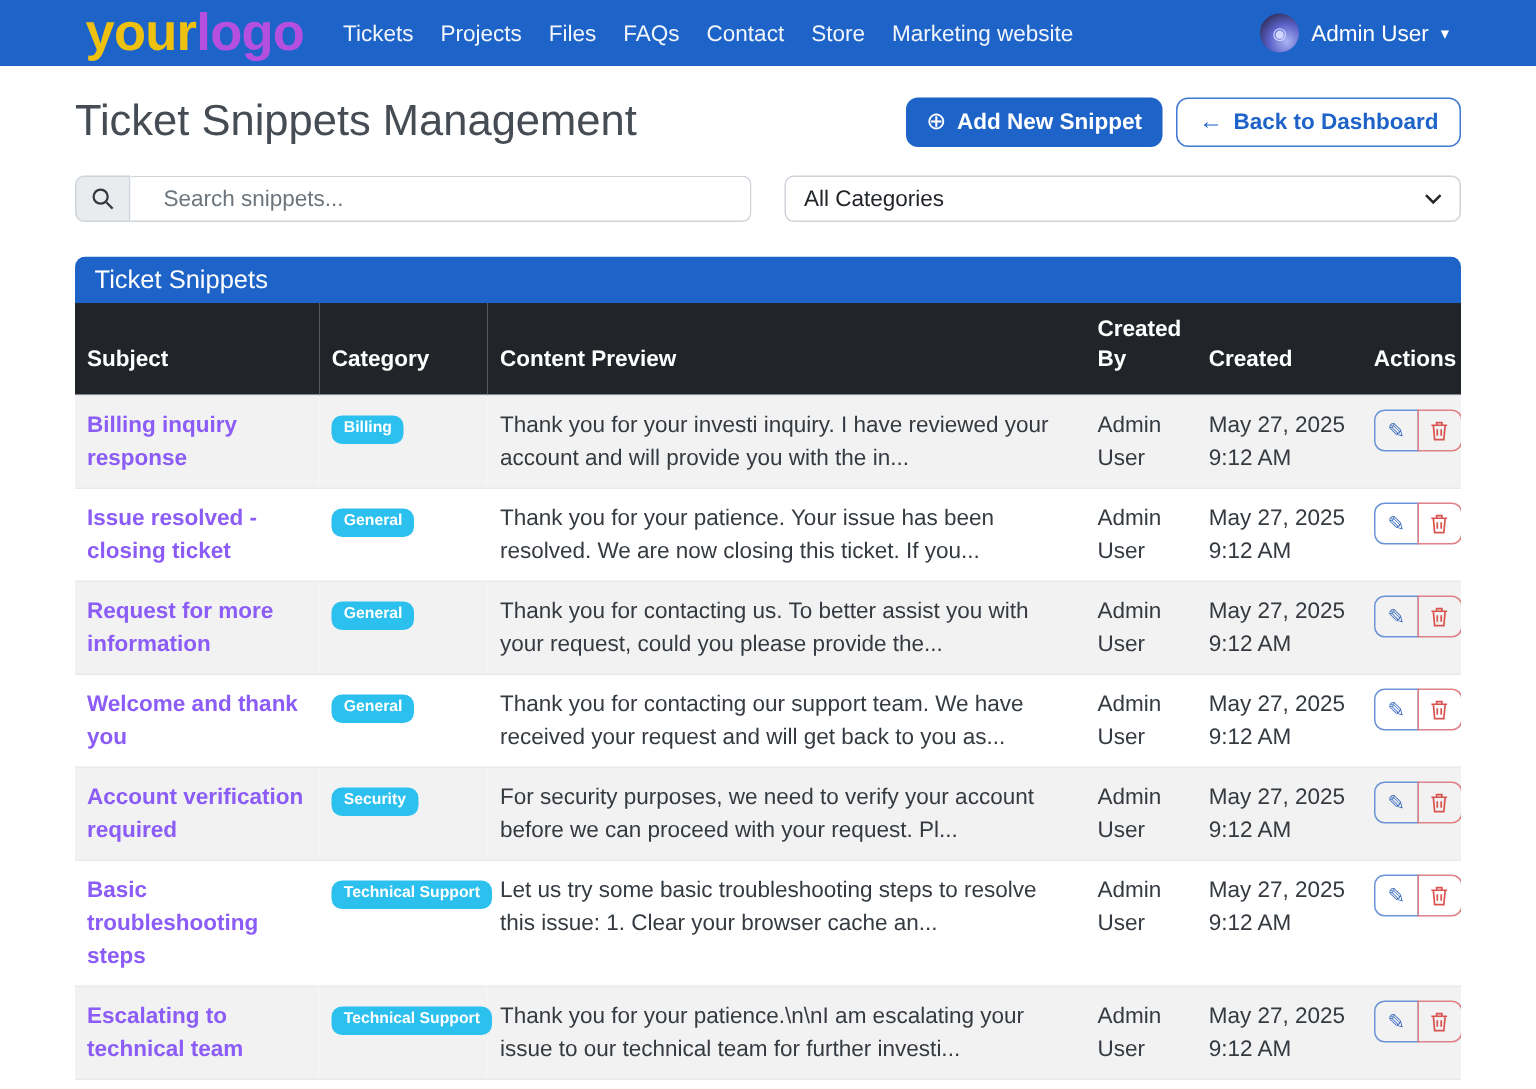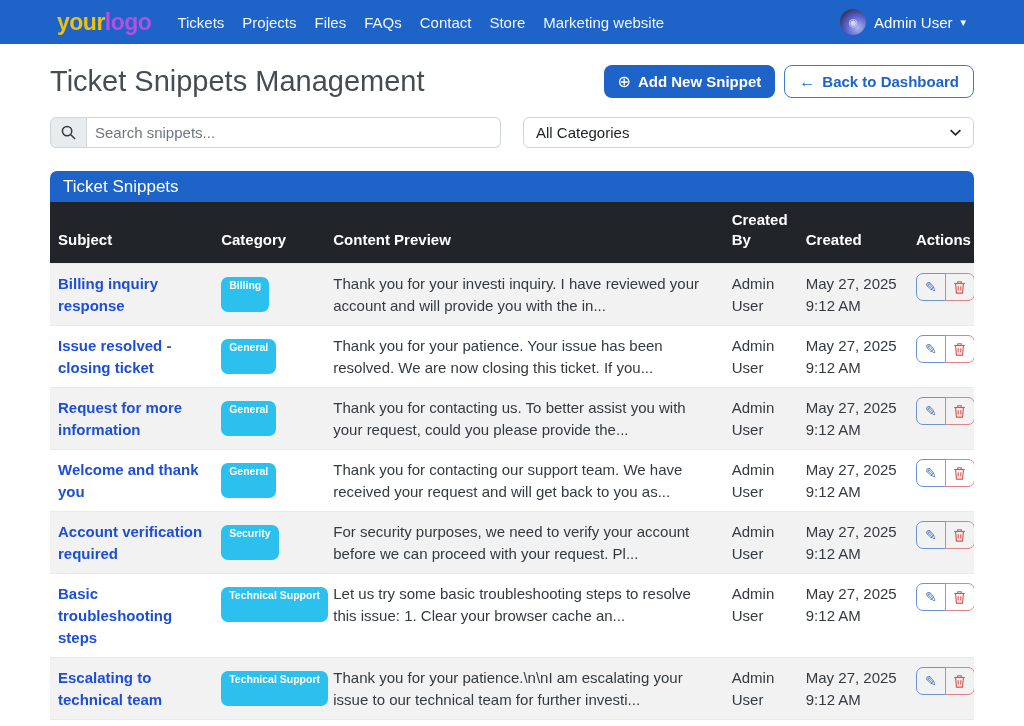--- a/index.html
+++ b/index.html
@@ -3,21 +3,21 @@
 <meta charset="utf-8">
 <style>
   * { margin:0; padding:0; box-sizing:border-box; }
   html,body { width:1024px; height:726px; overflow:hidden; background:#fff;
               font-family:"Liberation Sans", sans-serif; }
 
   
   .navbar { height:44px; background:#1d63c8; display:flex; align-items:center;
             justify-content:space-between; padding:0 30px 0 57px; }
   .nav-left { display:flex; align-items:center; }
-  .logo { font-size:23px; font-weight:700; letter-spacing:-0.5px; margin-right:26px; cursor:pointer; }
+  .logo { font-size:35px; font-weight:700; letter-spacing:-0.5px; margin-right:26px; cursor:pointer; }
   .logo .p1 { color:#eec111; }
   .logo .p2 { color:#b54fe0; }
   .nav-links { display:flex; gap:18px; }
   .nav-links a { color:#f2f6fc; text-decoration:none; font-size:15px; cursor:pointer; }
   .nav-right { display:flex; align-items:center; gap:8px; cursor:pointer; padding-right:28px; }
   .avatar { width:26px; height:26px; border-radius:50%;
             background:radial-gradient(circle at 68% 72%, #aab4f2 0%, #5a61c8 45%, #2c2b50 85%);
             display:flex; align-items:center; justify-content:center; color:#cfd6ff; font-size:11px; }
   .user-name { color:#fff; font-size:15px; font-weight:500; }
   .caret { color:#fff; font-size:11px; }
@@ -33,44 +33,44 @@
   .btn-primary { background:#1d63c8; color:#fff; }
   .btn-outline { background:#fff; color:#1d63c8; border:1px solid #3f79cf; }
   .btn .glyph { font-size:16px; font-weight:400; line-height:1; }
 
   
   .filter-row { margin-top:19px; display:flex; justify-content:space-between; }
   .search-group { display:flex; width:451px; height:31px; }
   .search-addon { width:37px; background:#e9ecef; border:1px solid #ced4da;
                   border-radius:6px 0 0 6px; display:flex; align-items:center; justify-content:center; }
   .search-input { flex:1; border:1px solid #ced4da; border-left:none; border-radius:0 6px 6px 0;
-                  font-size:15px; padding:0 8px; color:#3b82f6; outline:none;
+                  font-size:15px; padding:0 22px; color:#3b82f6; outline:none;
                   font-family:"Liberation Sans", sans-serif; }
   .search-input::placeholder { color:#6c757d; }
   .select-wrap { position:relative; width:451px; height:31px;margin-left:12px; }
   .select-wrap select { width:100%; height:100%; appearance:none; -webkit-appearance:none;
                         border:1px solid #ced4da; border-radius:6px; background:#fff;
                         font-size:15px; padding:0 12px; color:#212529; outline:none; cursor:pointer;
                         font-family:"Liberation Sans", sans-serif; }
   .select-wrap .chev { position:absolute; right:12px; top:9px; pointer-events:none; }
 
   
   .card { margin-top:23px; border-radius:7px 7px 0 0; overflow:hidden; }
   .card-header { background:#1d63c8; color:#fff; font-size:17px; padding:6px 13px; height:31px;
                  display:flex; align-items:center; }
   table { width:100%; border-collapse:collapse; table-layout:fixed; }
   thead th { background:#212529; color:#fff; font-size:15px; font-weight:700; text-align:left;
              vertical-align:bottom; padding:8px 8px 13px 8px; line-height:20px; }
   tbody td { font-size:15px; line-height:22px; vertical-align:top; padding:9px 8px 8px 8px;
              color:#343a40; }
   tbody tr { border-top:1px solid #e7eaed; }
   tbody tr:nth-child(odd) { background:#f2f2f2; }
-  td.subject { font-weight:700; color:#1d4ed8; }
+  td.subject { font-weight:700; color:#8b5cf6; }
   .badge { display:inline-block; background:#2cc0ee; color:#fff; font-size:10.5px; font-weight:700;
-           padding:3px 8px 20px; border-radius:7px; white-space:nowrap; line-height:1.1; }
+           padding:3px 8px 4px; border-radius:7px; white-space:nowrap; line-height:1.1; }
   td.created div { line-height:22px; }
   .btn-group { display:inline-flex; }
   .icon-btn { width:30px; height:28px; background:transparent; display:inline-flex; cursor:pointer;
               align-items:center; justify-content:center; padding:0;
               font-family:"Liberation Sans", sans-serif; }
   .edit-btn { border:1px solid #6b94d6; border-radius:7px 0 0 7px; color:#3e6fbe; font-size:14px; }
   .del-btn { border:1px solid #e08087; border-radius:0 7px 7px 0; margin-left:-1px; color:#d9534f; }
 </style>
 </head>
 <body>

